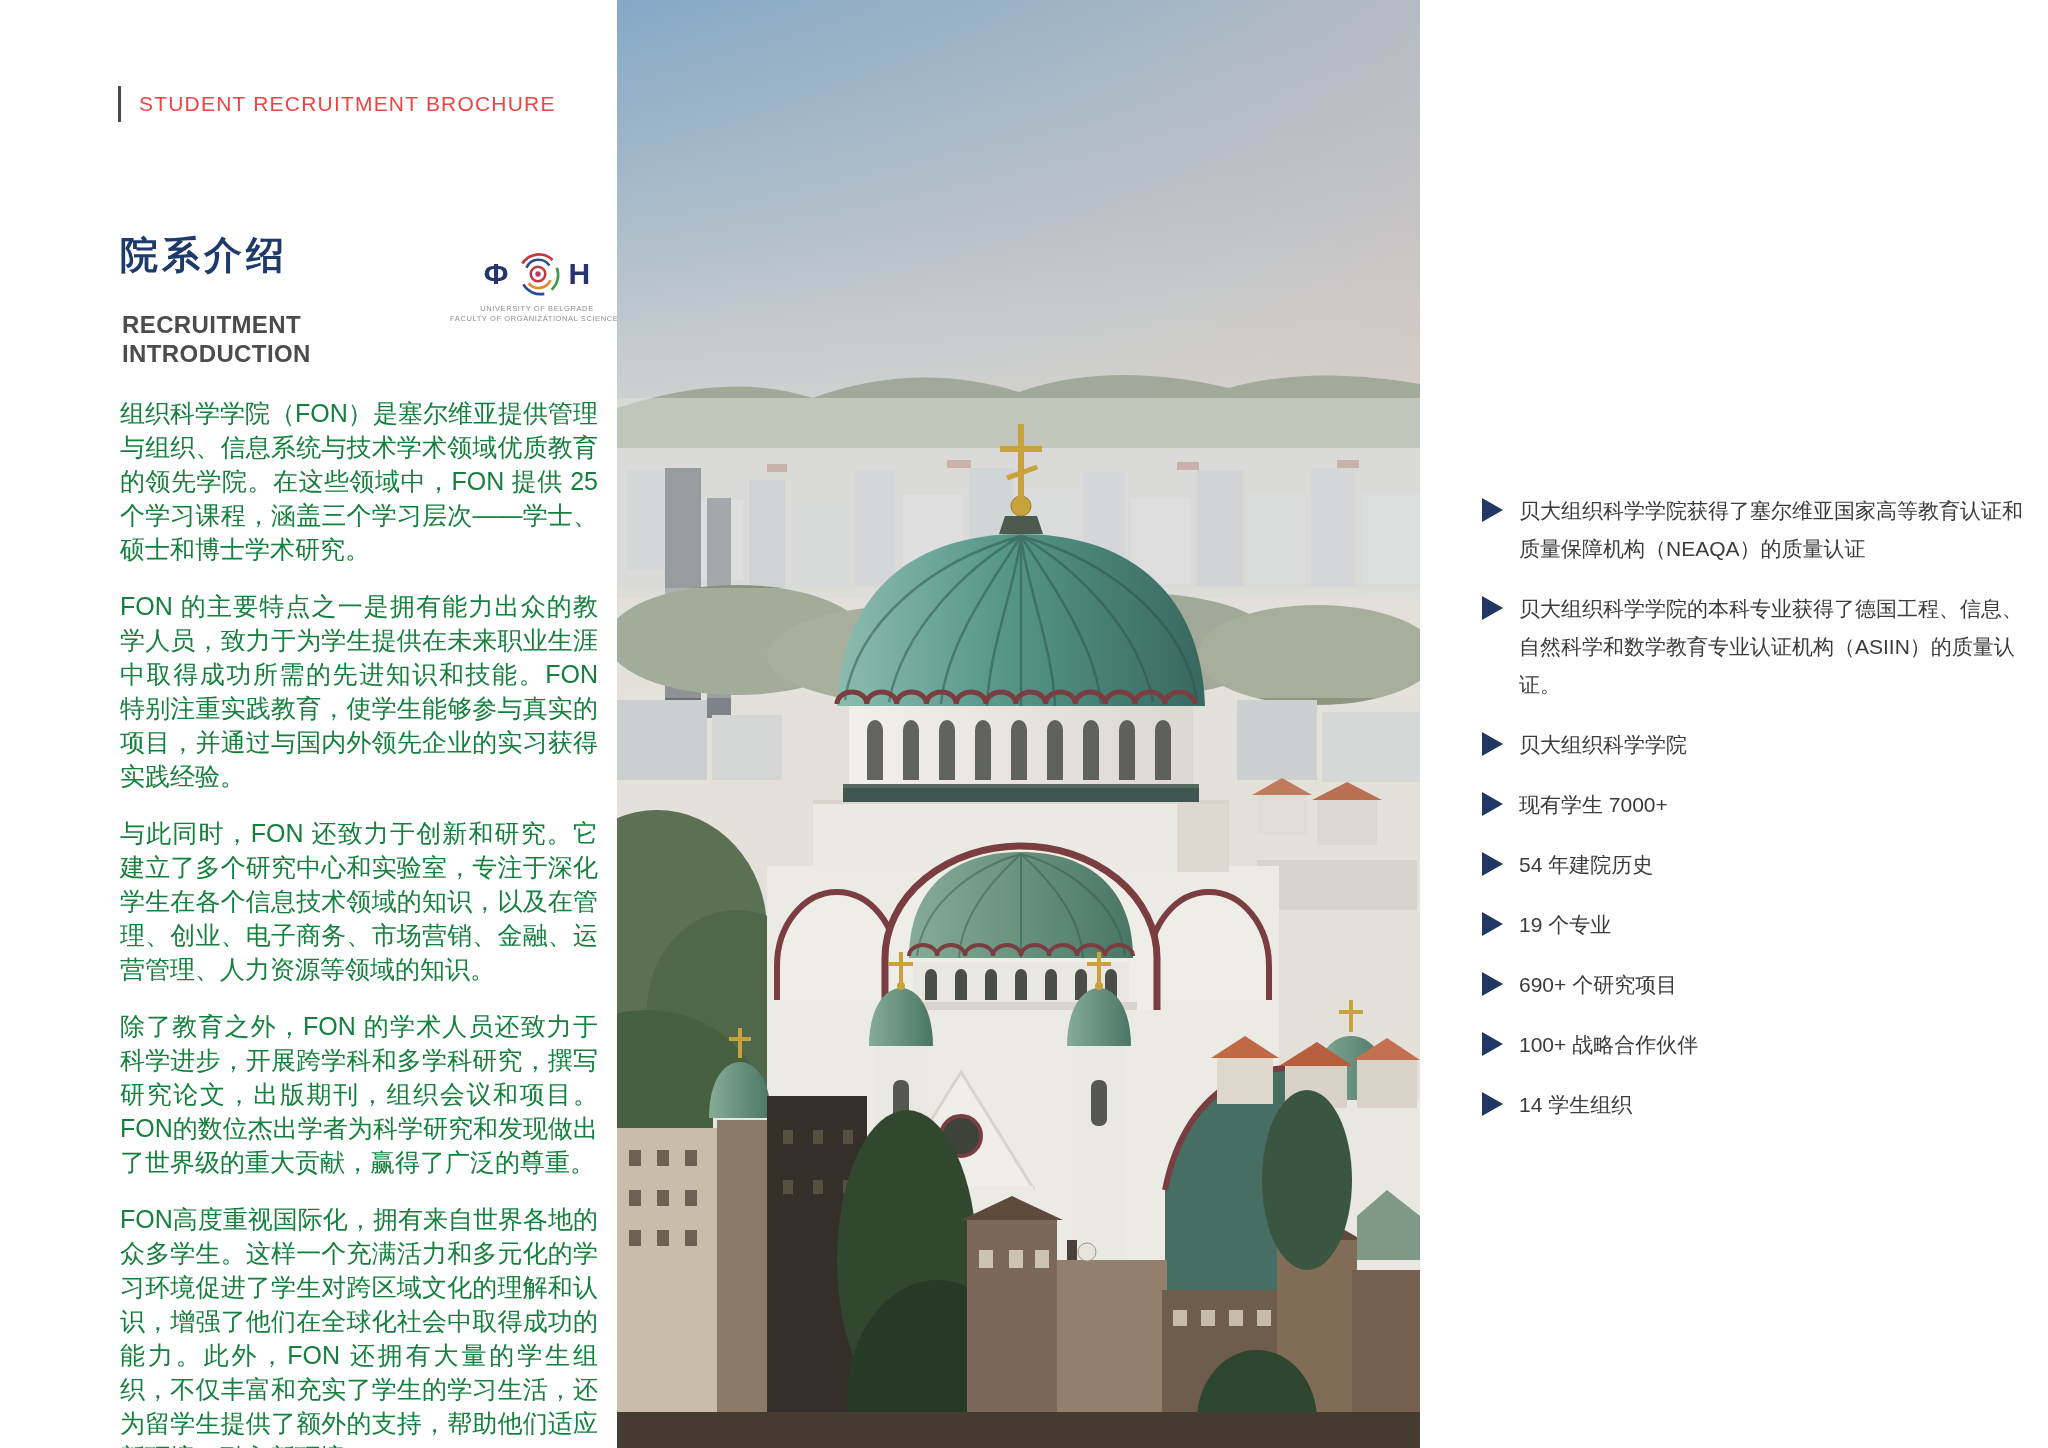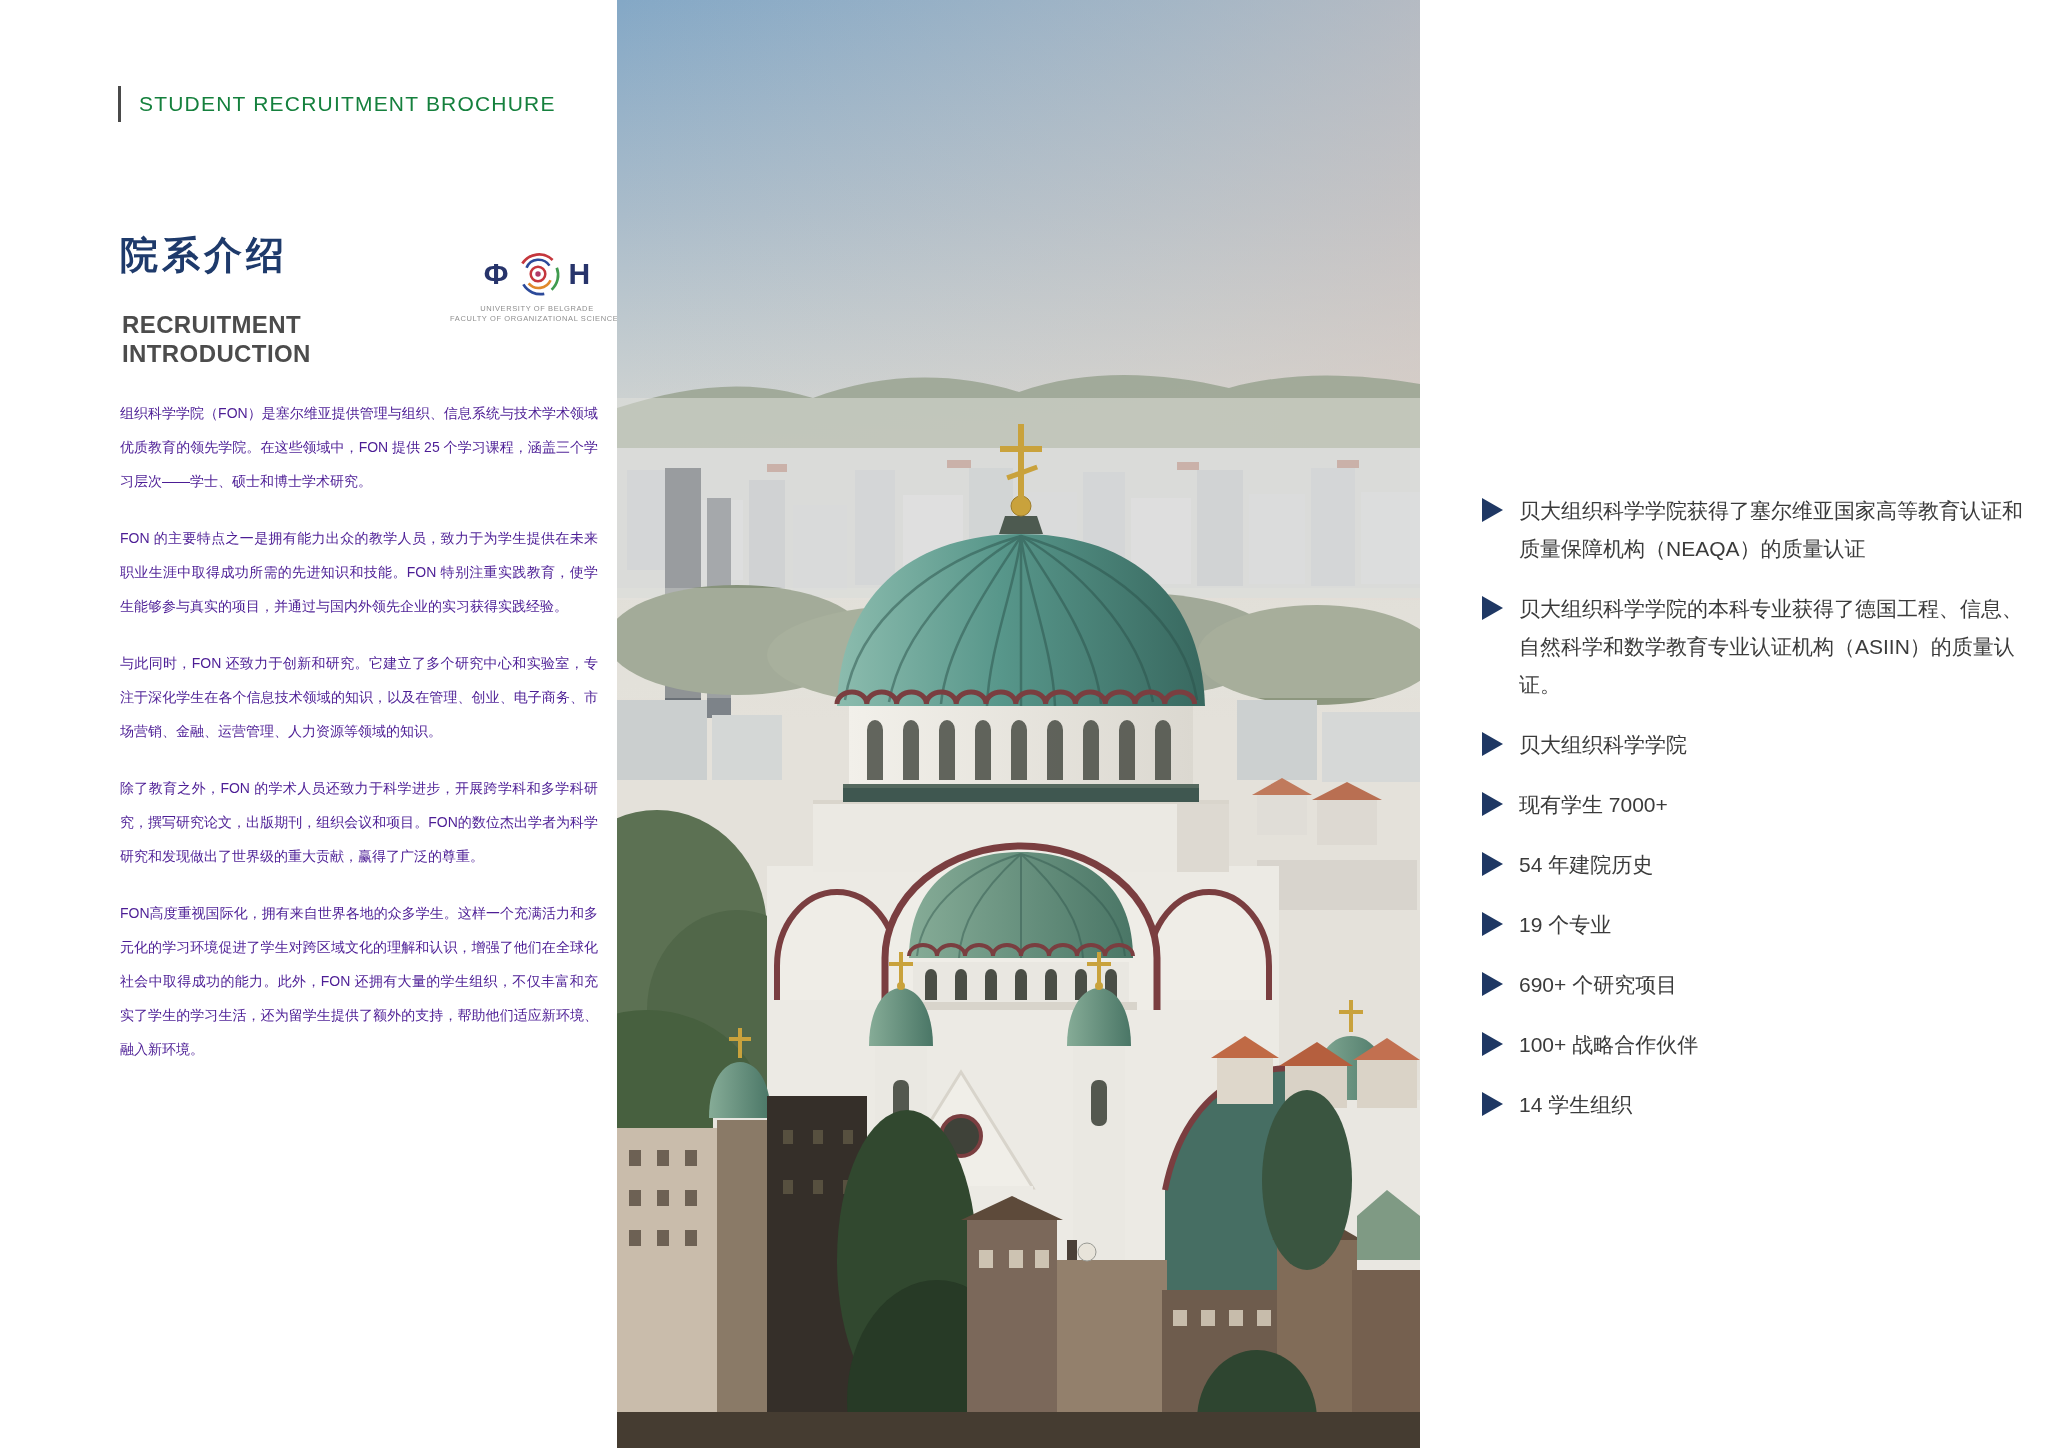--- a/index.html
+++ b/index.html
@@ -2,33 +2,33 @@
 <html><head>
 <meta charset="utf-8">
 <style>
   html,body { margin:0; padding:0; background:#ffffff; }
   body { width:2048px; height:1448px; font-family:"Liberation Sans","DejaVu Sans",sans-serif; }
   .page { position:relative; width:2048px; height:1448px; background:#ffffff; overflow:hidden; }
 
   
   .brochure-header { position:absolute; left:118px; top:86px; display:flex; align-items:center; gap:18px; }
   .vbar { width:3px; height:36px; background:#4a4a4a; }
-  .header-label { font-size:21px; color:#15803d; letter-spacing:1.2px; }
+  .header-label { font-size:21px; color:#ef4444; letter-spacing:1.2px; }
 
   .title-zh { position:absolute; left:120px; top:230px; font-size:38px; font-weight:800; color:#1e3a6b; letter-spacing:4px; }
 
   .logo { position:absolute; left:448px; top:250px; width:178px; text-align:center; }
   .logo-mark { display:flex; align-items:center; justify-content:center; gap:6px; color:#27346b; font-size:30px; font-weight:600; }
   .logo-rings { width:48px; height:48px; }
   .logo-sub { margin-top:6px; font-size:7.5px; color:#8f8f8f; letter-spacing:0.6px; line-height:10px; white-space:nowrap; }
 
   .title-en { position:absolute; left:122px; top:310px; font-size:24px; font-weight:700; color:#4c4c4c; line-height:29px; letter-spacing:0.4px; }
 
   .paragraphs { position:absolute; left:120px; top:396px; width:478px; }
-  .paragraphs p { margin:0 0 23px 0; font-size:14px; line-height:34px; color:#4c1d95; text-align:justify; }
+  .paragraphs p { margin:0 0 23px 0; font-size:25px; line-height:34px; color:#15803d; text-align:justify; }
 
   
   .photo { position:absolute; left:617px; top:0; width:803px; height:1448px; }
   .photo svg { display:block; width:803px; height:1448px; }
 
   
   .right-col { position:absolute; left:1482px; top:492px; width:545px; }
   .fact { display:flex; align-items:flex-start; gap:16px; margin-bottom:22px; }
   .fact-arrow { flex:0 0 auto; width:0; height:0; border-left:21px solid #1f3864; border-top:12px solid transparent; border-bottom:12px solid transparent; margin-top:6px; }
   .fact-text { font-size:21px; line-height:38px; color:#3b3b3b; }

